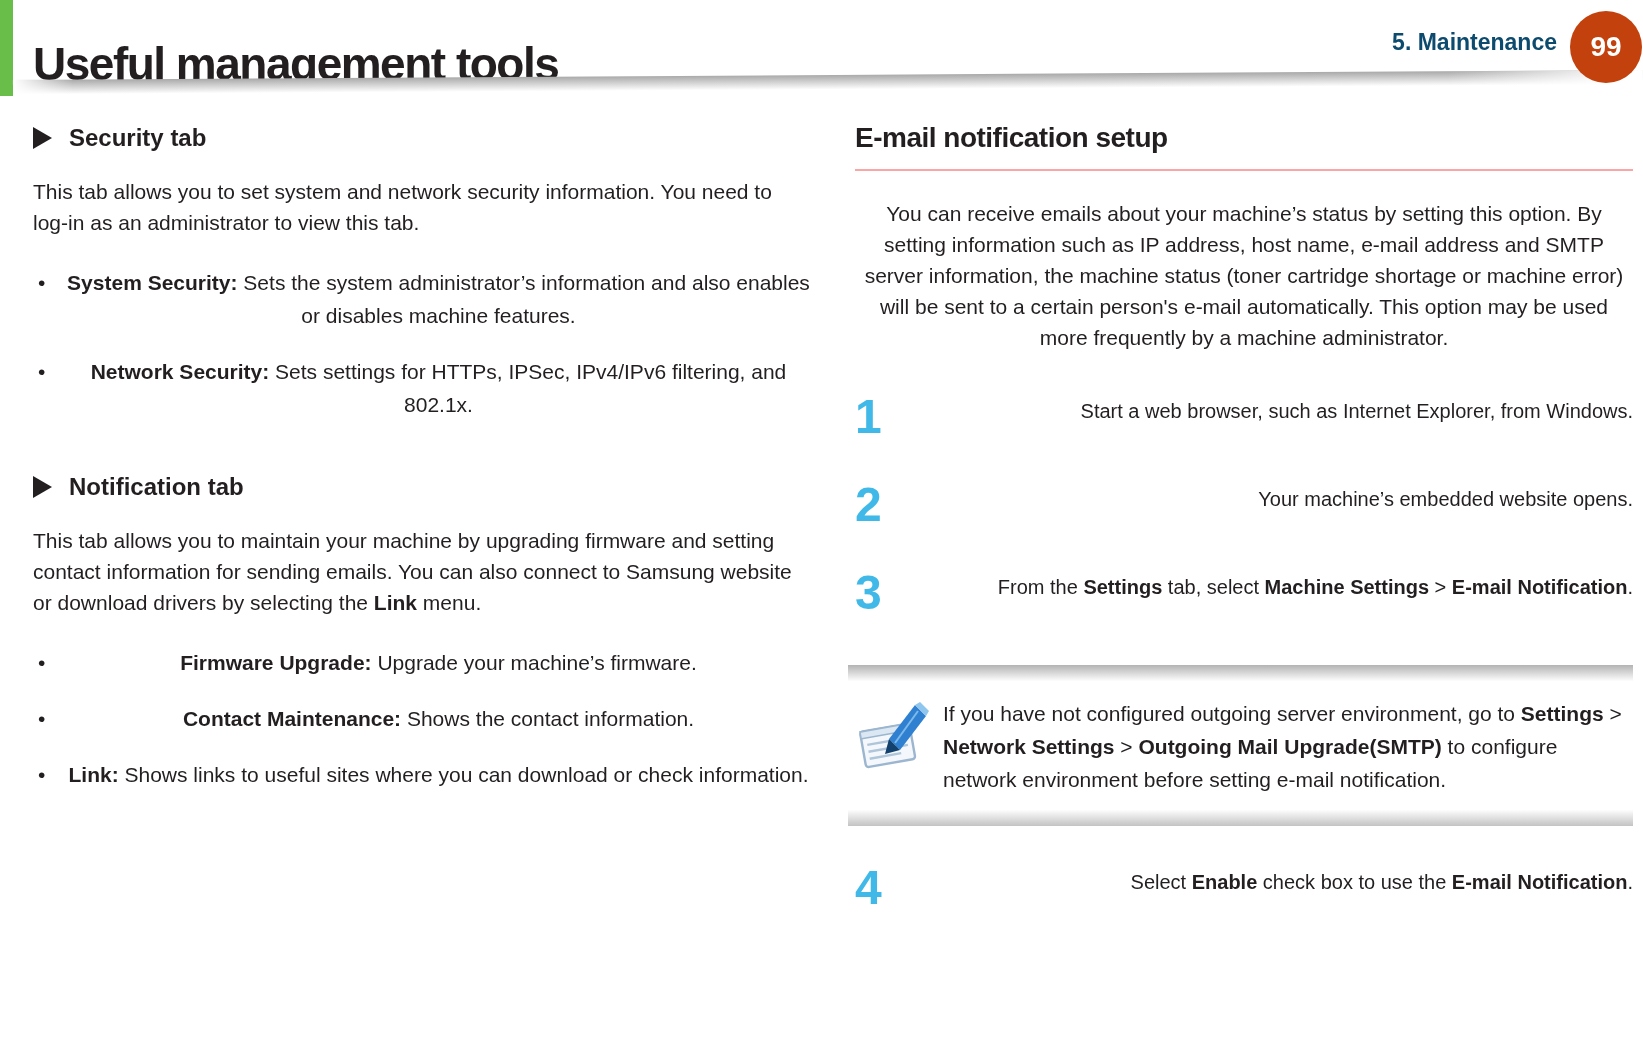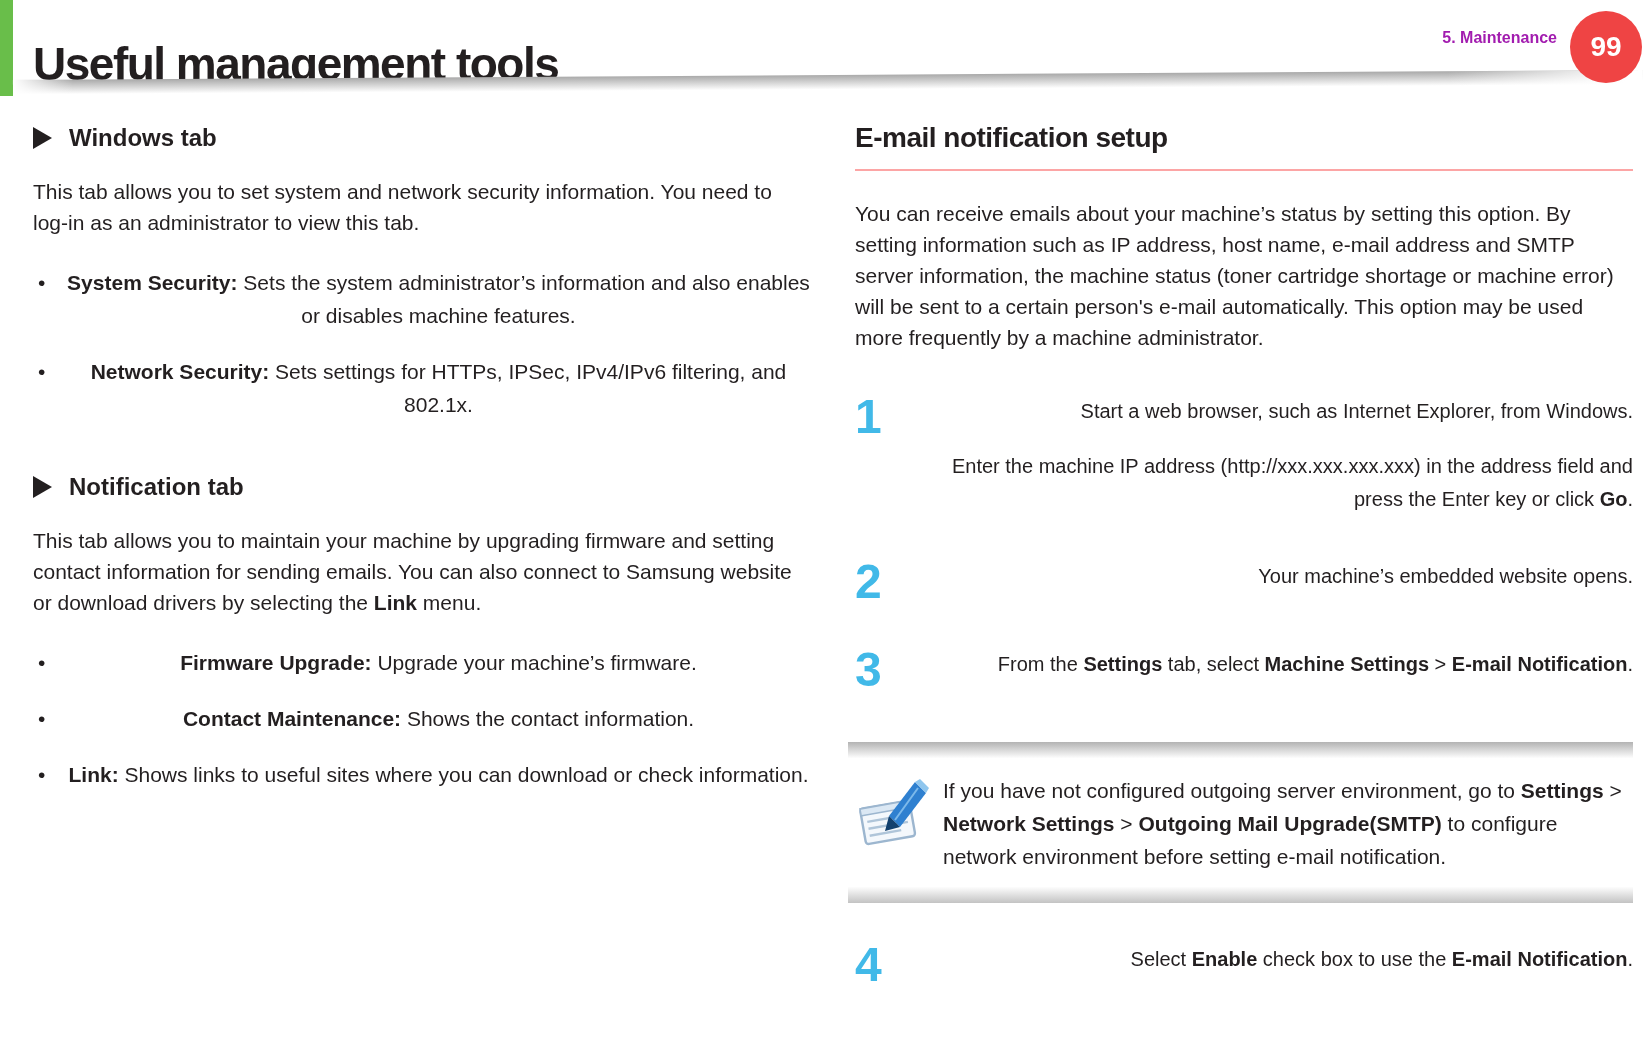--- a/index.html
+++ b/index.html
@@ -15,43 +15,43 @@
   .page-title{position:absolute;left:33px;top:6px;font-size:46px;font-weight:700;letter-spacing:-1.5px;}
   .header-band{
     position:absolute;left:13px;top:80px;width:1630px;height:17px;
     background:linear-gradient(to bottom,#a9a9a9,#ffffff 85%);
     transform:rotate(-0.35deg);transform-origin:left center;
   }
   .header-band::after{
     content:"";position:absolute;inset:0;
     background:linear-gradient(to right,#ffffff 0px,rgba(255,255,255,0) 60px,rgba(255,255,255,0) 88%,#ffffff 99%);
   }
-  .chapter-label{position:absolute;top:29px;right:86px;font-size:16px;font-weight:700;color:#a21caf;}
+  .chapter-label{position:absolute;top:29px;right:86px;font-size:23px;font-weight:700;color:#0c4a6e;}
   .page-number-badge{
     position:absolute;left:1570px;top:11px;width:72px;height:72px;border-radius:50%;
-    background:#ef4444;color:#ffffff;font-size:28px;font-weight:700;
+    background:#c2410c;color:#ffffff;font-size:28px;font-weight:700;
     display:flex;align-items:center;justify-content:center;
   }
 
   
   .col-left{position:absolute;left:33px;top:124px;width:778px;}
   .col-right{position:absolute;left:855px;top:122px;width:778px;}
 
   .sec-heading{display:flex;align-items:center;margin:0 0 24px 0;font-size:24px;font-weight:700;}
   .tri{width:0;height:0;border-left:19px solid #231f20;border-top:11px solid transparent;
        border-bottom:11px solid transparent;margin-right:17px;flex:none;}
   .body-text{font-size:21px;line-height:31px;margin:0 0 28px 0;}
   .bullets{list-style:none;margin:0;padding:0;}
   .bullets li{position:relative;padding-left:33px;font-size:21px;line-height:33px;margin-bottom:23px;text-align:center;}
   .bullets li::before{content:"•";position:absolute;left:5px;top:0;font-size:21px;}
   .section-maintenance{margin-top:52px;}
 
   
   .col-heading{font-size:28px;font-weight:700;margin:0;padding-bottom:15px;border-bottom:2px solid #fca5a5;letter-spacing:-0.5px;}
-  .intro{margin-top:27px;}
+  .intro{margin-top:27px;text-align:center;}
   .steps{margin-top:42px;}
   .step{display:flex;margin-bottom:44px;}
   .step-num{flex:none;width:60px;font-size:48px;line-height:44px;font-weight:700;color:#41b9e8;}
   .step-body{flex:1;font-size:20px;line-height:33px;text-align:right;}
   .step-body p{margin:0 0 22px 0;}
   .step-body p:last-child{margin-bottom:0;}
 
   
   .note-box{position:relative;margin:50px 0 40px -7px;padding:32px 0 30px 95px;width:785px;box-sizing:border-box;}
   .note-box::before{content:"";position:absolute;left:0;right:0;top:0;height:16px;
@@ -71,21 +71,21 @@
 <div class="chapter-label">5.  Maintenance</div>
 <div class="page-number-badge">
   <span>99</span>
 </div>
 
 <div class="col-left">
 
   <section>
     <h3 class="sec-heading">
       <span class="tri"></span>
-      <span>Windows tab</span>
+      <span>Security tab</span>
     </h3>
     <p class="body-text">This tab allows you to set system and network security information. You need to log-in as an administrator to view this tab.</p>
     <ul class="bullets">
       <li><b>System Security:</b> Sets the system administrator’s information and also enables or disables machine features.</li>
       <li><b>Network Security:</b> Sets settings for HTTPs, IPSec, IPv4/IPv6 filtering, and 802.1x.</li>
     </ul>
   </section>
 
   <section class="section-maintenance">
     <h3 class="sec-heading">
@@ -106,21 +106,20 @@
 
   <h2 class="col-heading">E-mail notification setup</h2>
   <p class="body-text intro">You can receive emails about your machine’s status by setting this option. By setting information such as IP address, host name, e-mail address and SMTP server information, the machine status (toner cartridge shortage or machine error) will be sent to a certain person's e-mail automatically. This option may be used more frequently by a machine administrator.</p>
 
   <div class="steps">
 
     <div class="step">
       <div class="step-num">1</div>
       <div class="step-body">
         <p>Start a web browser, such as Internet Explorer, from Windows.</p>
-        <p>Enter the machine IP address (http://xxx.xxx.xxx.xxx) in the address field and press the Enter key or click <b>Go</b>.</p>
       </div>
     </div>
 
     <div class="step">
       <div class="step-num">2</div>
       <div class="step-body">
         <p>Your machine’s embedded website opens.</p>
       </div>
     </div>
 

